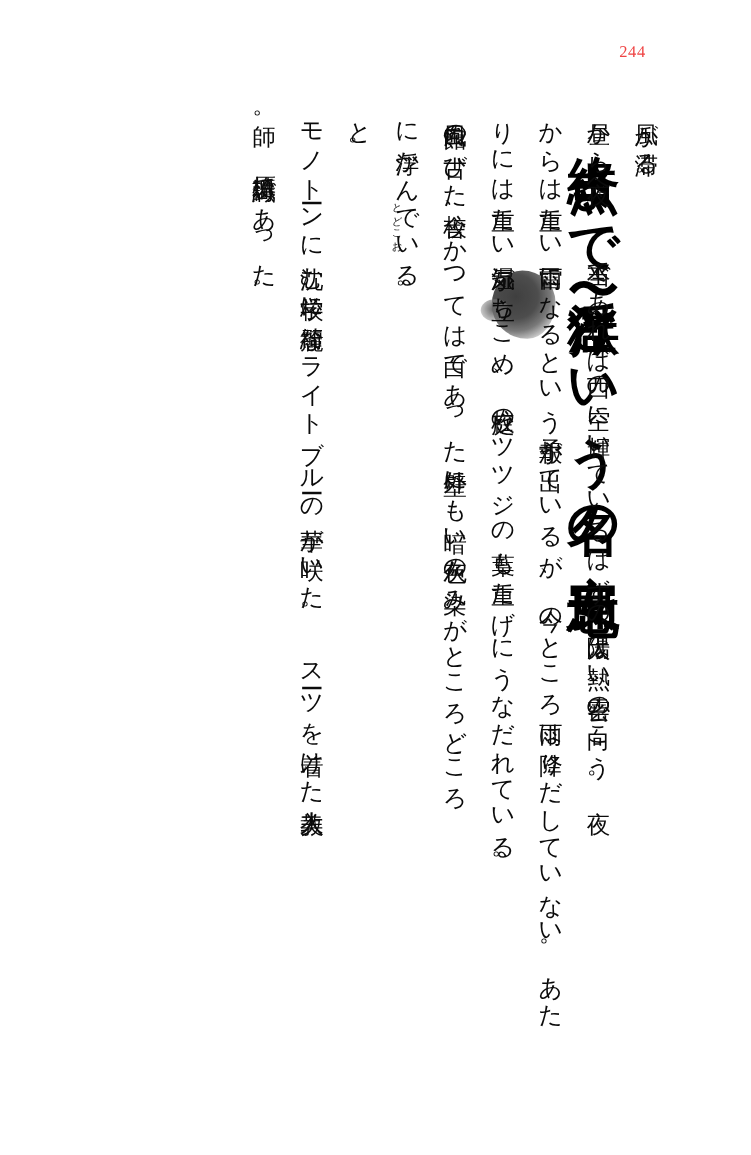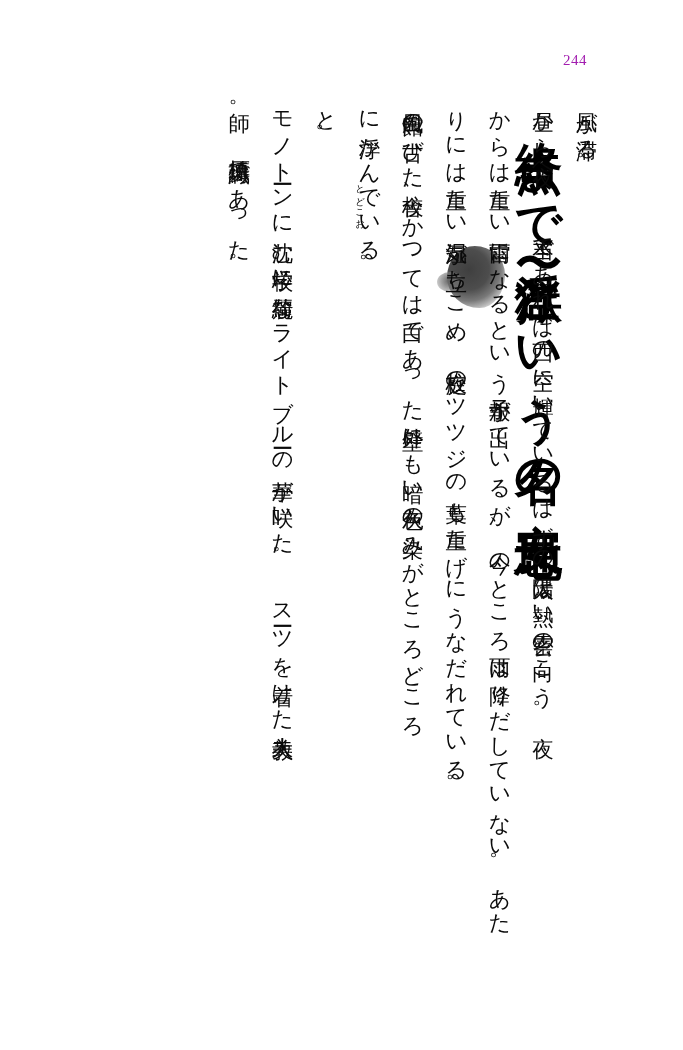--- a/index.html
+++ b/index.html
@@ -20,26 +20,26 @@
     position: absolute;
     top: 0; left: 0;
     width: 683px;
     height: 1050px;
     background: #ffffff;
   }
 
   
   .page-number {
     position: absolute;
-    top: 52px;
+    top: 40px;
     right: 96px;
     font-size: 15px;
     font-family: "Liberation Serif", "DejaVu Serif", serif;
     letter-spacing: 0.5px;
-    color: #a21caf;
+    color: #ef4444;
   }
 
   
   .body-text {
     position: absolute;
     top: 96px;
     left: 48px;
     width: 560px;
     height: 930px;
     writing-mode: vertical-rl;

